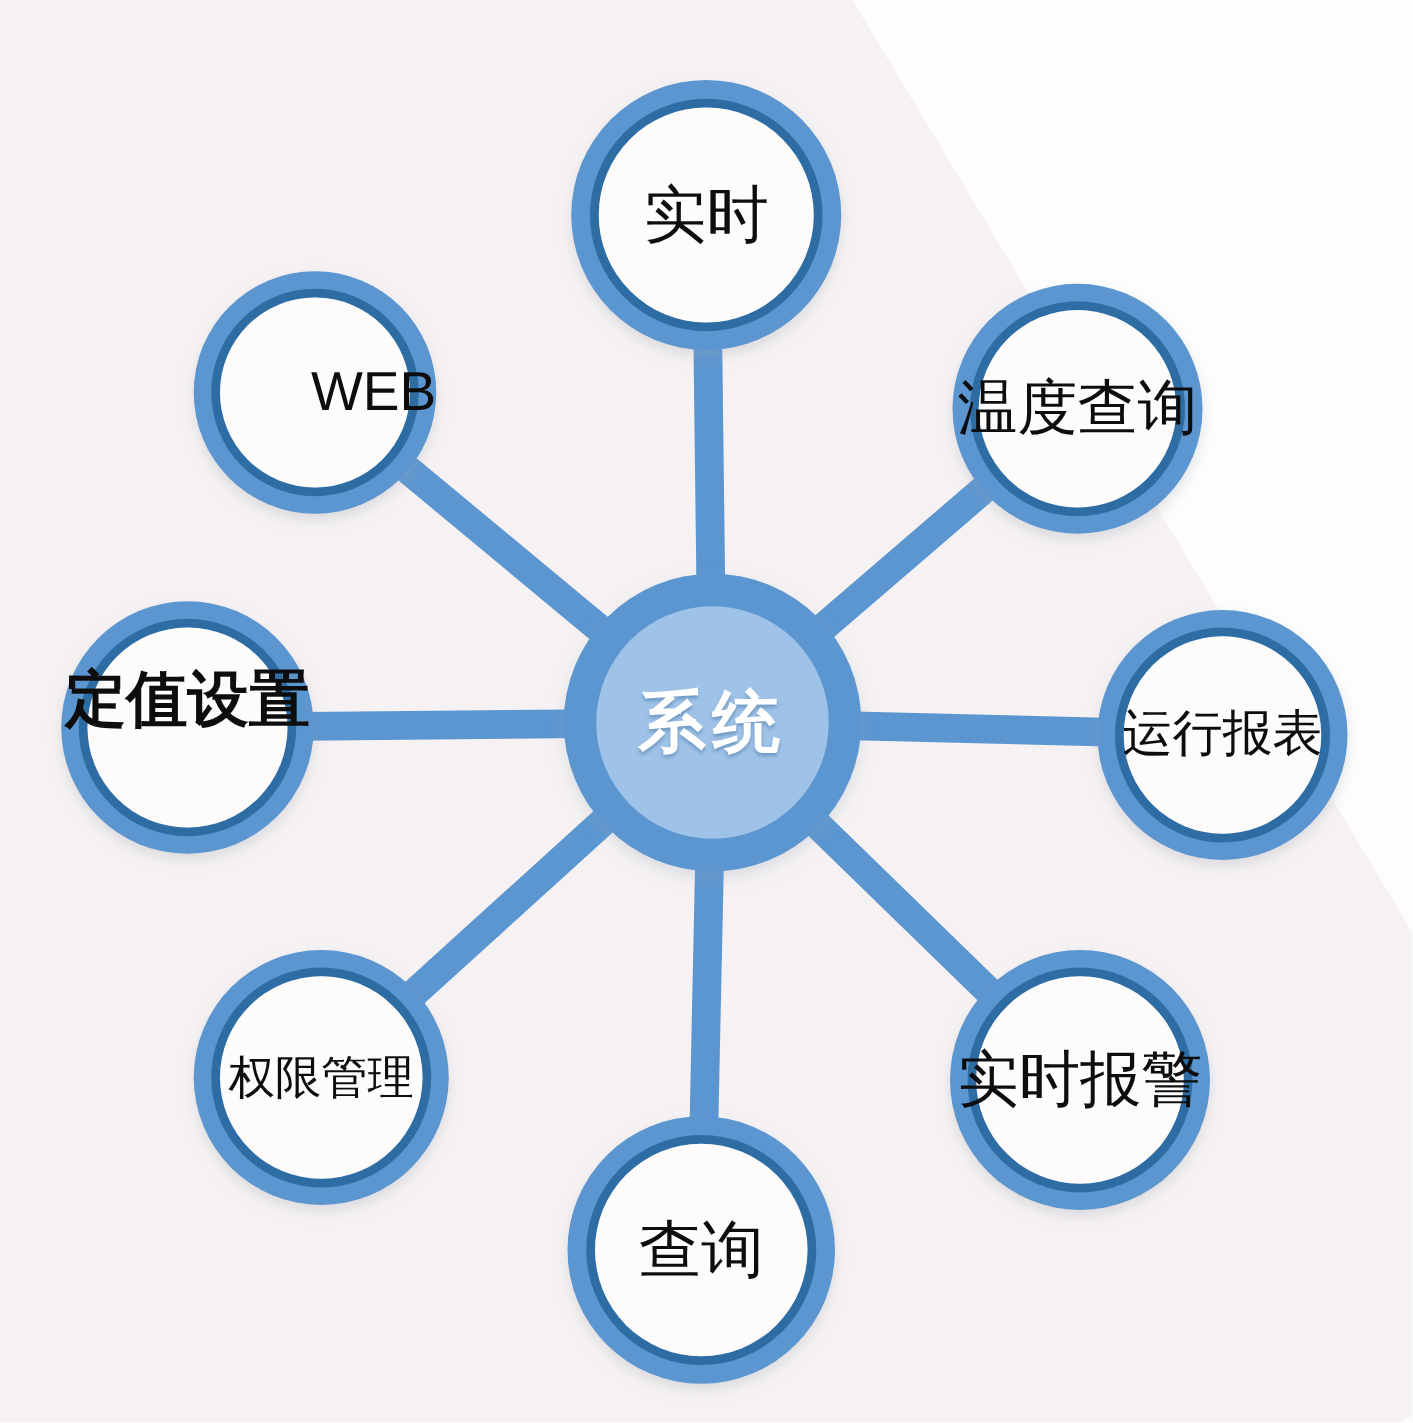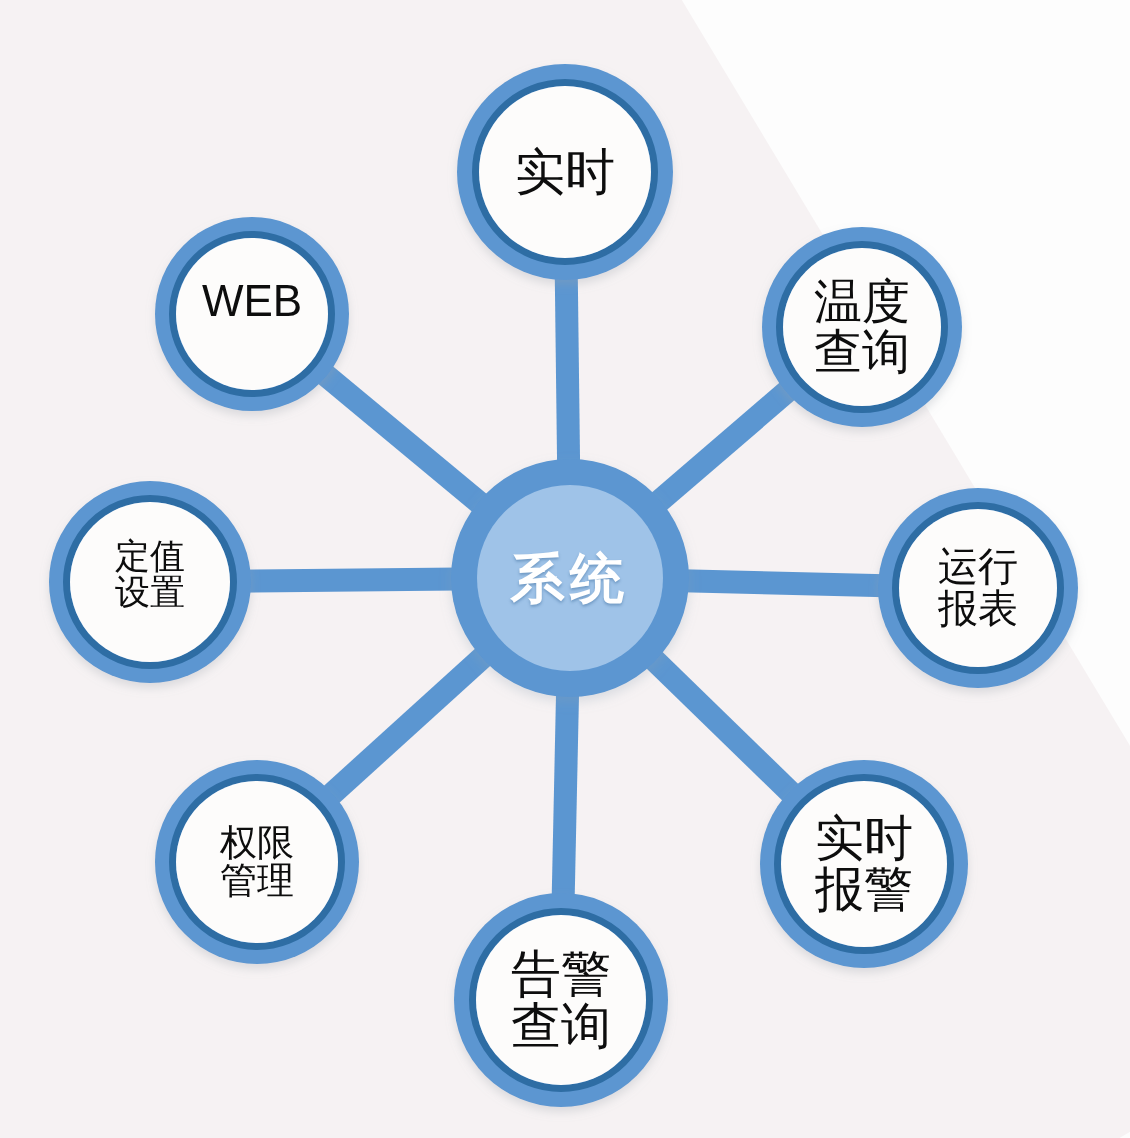--- a/index.html
+++ b/index.html
@@ -21,21 +21,21 @@
     left: 0;
     top: 0;
     width: 1130px;
     height: 1138px;
     display: block;
   }
   .node-label,
   .hub-label {
     position: absolute;
     display: flex;
-    flex-direction: column;
+    flex-direction: row;
     align-items: center;
     justify-content: center;
     text-align: center;
     pointer-events: none;
     white-space: nowrap;
   }
   .node-label {
     color: #0d0d0d;
     font-weight: 400;
   }
@@ -149,28 +149,27 @@
       </div>
       <div class="node-label" style="left: 878px; top: 488px; width: 200px; height: 200px; font-size: 40px;">
         <span class="line">运行</span>
         <span class="line">报表</span>
       </div>
       <div class="node-label" style="left: 760px; top: 760px; width: 208px; height: 208px; font-size: 49px;">
         <span class="line">实时</span>
         <span class="line">报警</span>
       </div>
       <div class="node-label" style="left: 454px; top: 893px; width: 214px; height: 214px; font-size: 50px;">
-        <span class="line">告警</span>
         <span class="line">查询</span>
       </div>
       <div class="node-label" style="left: 155px; top: 760px; width: 204px; height: 204px; font-size: 37px;">
         <span class="line">权限</span>
         <span class="line">管理</span>
       </div>
-      <div class="node-label" style="left: 49px; top: 473px; width: 202px; height: 202px; font-size: 35px;">
+      <div class="node-label" style="left: 49px; top: 459px; width: 202px; height: 202px; font-size: 49px; font-weight: bold;">
         <span class="line">定值</span>
         <span class="line">设置</span>
       </div>
-      <div class="node-label" style="left: 155px; top: 204px; width: 194px; height: 194px; font-size: 44px;">
+      <div class="node-label" style="left: 155px; top: 217px; width: 194px; height: 194px; font-size: 44px; justify-content: flex-end;">
         <span class="line">WEB</span>
       </div>
     </div>
 </div>
 
 </body></html>

